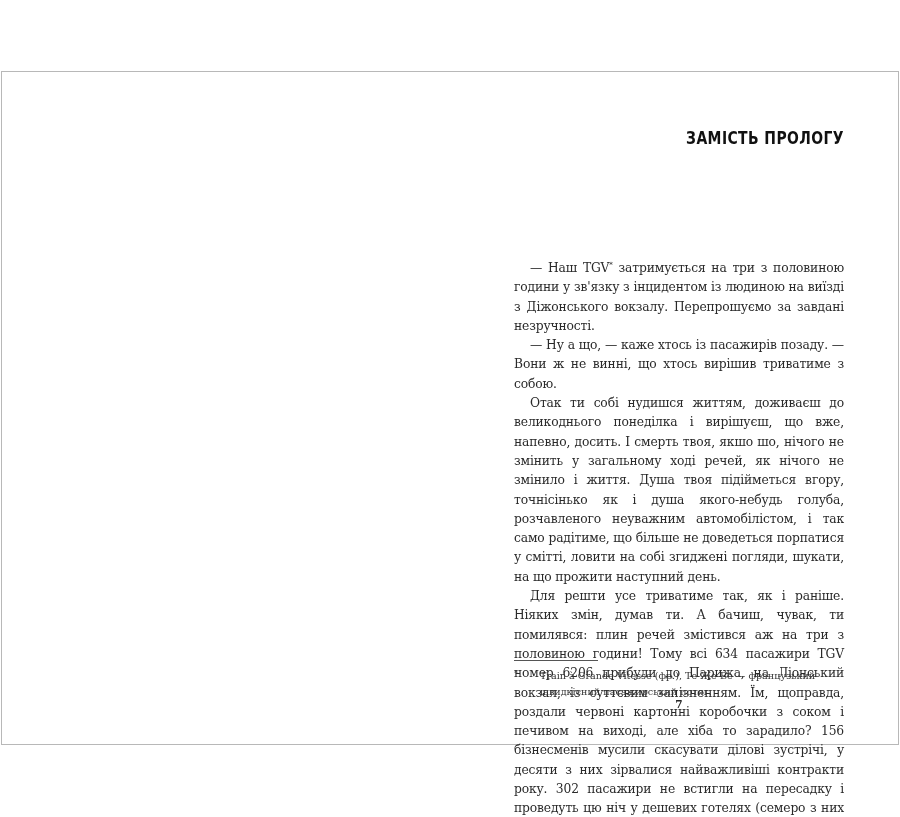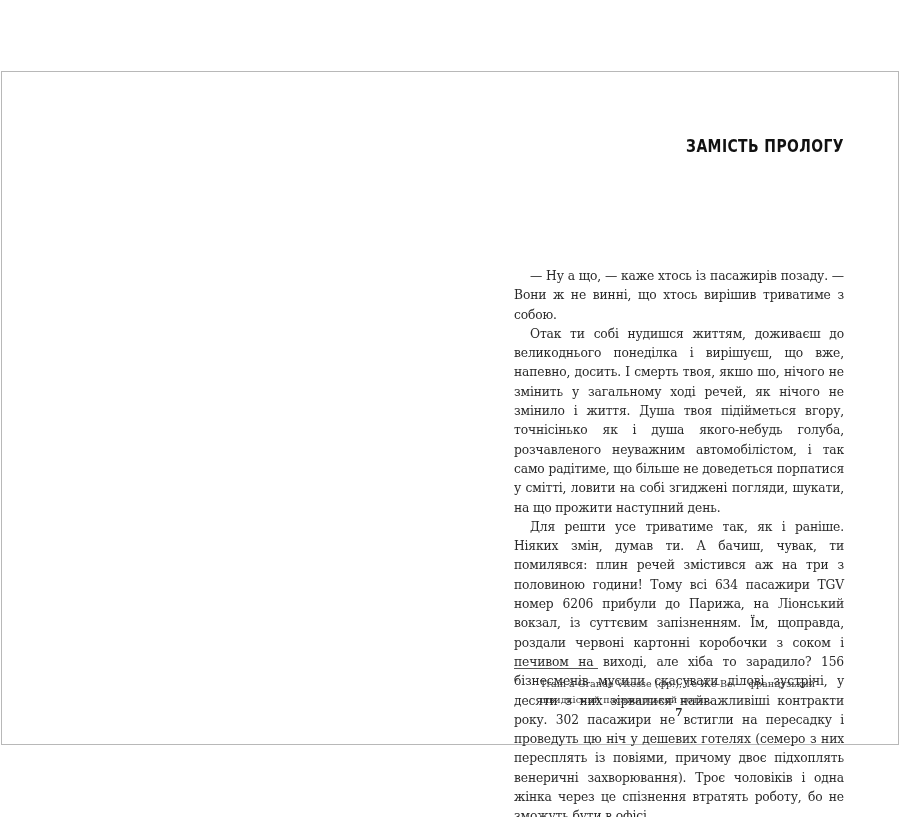--- a/index.html
+++ b/index.html
@@ -2,21 +2,21 @@
 <html><head>
   <meta charset="utf-8">
   <style>
     html, body { margin: 0; padding: 0; background: #ffffff; }
     body { width: 900px; height: 817px; position: relative; overflow: hidden; }
     .spread {
       position: absolute; left: 1px; top: 71px; width: 896px; height: 672px;
       border: 1px solid #b8b8b8; background: #ffffff; box-sizing: content-box;
     }
     .page-left { position: absolute; left: 0; top: 0; width: 448px; height: 672px; }
-    .page-right { position: absolute; left: 448px; top: 12px; width: 448px; height: 672px; }
+    .page-right { position: absolute; left: 448px; top: 4px; width: 448px; height: 672px; }
     .chapter-title {
       position: absolute; left: 64px; top: 52px; width: 330px; text-align: right;
       font-family: "DejaVu Sans", sans-serif; font-weight: bold; font-size: 17px;
       letter-spacing: 0.5px; color: #111; transform: scaleX(0.82); transform-origin: right center;
     }
     .body {
       position: absolute; left: 64px; top: 183px; width: 330px;
       font-family: "DejaVu Serif", serif; font-size: 12.3px; line-height: 19.3px;
       color: #2a2a2a; text-align: justify; letter-spacing: -0.15px;
     }
@@ -37,20 +37,21 @@
 </head>
 <body>
 
 <div class="spread">
   <div class="page-left"></div>
 
   <div class="page-right">
     <div class="chapter-title">ЗАМІСТЬ ПРОЛОГУ</div>
 
     <div class="body">
+      <p><span>— Наш TGV</span><sup>*</sup><span> затримується на три з половиною години у зв'язку з інцидентом із людиною на виїзді з Діжонського вокзалу. Перепрошуємо за завдані незручності.</span></p>
       <p>— Ну а що, — каже хтось із пасажирів позаду. — Вони ж не винні, що хтось вирішив триватиме з собою.</p>
       <p>Отак ти собі нудишся життям, доживаєш до великоднього понеділка і вирішуєш, що вже, напевно, досить. І смерть твоя, якшо шо, нічого не змінить у загальному ході речей, як нічого не змінило і життя. Душа твоя підійметься вгору, точнісінько як і душа якого-небудь голуба, розчавленого неуважним автомобілістом, і так само радітиме, що більше не доведеться порпатися у смітті, ловити на собі згиджені погляди, шукати, на що прожити наступний день.</p>
       <p>Для решти усе триватиме так, як і раніше. Ніяких змін, думав ти. А бачиш, чувак, ти помилявся: плин речей змістився аж на три з половиною години! Тому всі 634 пасажири TGV номер 6206 прибули до Парижа, на Ліонський вокзал, із суттєвим запізненням. Їм, щоправда, роздали червоні картонні коробочки з соком і печивом на виході, але хіба то зарадило? 156 бізнесменів мусили скасувати ділові зустрічі, у десяти з них зірвалися найважливіші контракти року. 302 пасажири не встигли на пересадку і проведуть цю ніч у дешевих готелях (семеро з них пересплять із повіями, причому двоє підхоплять венеричні захворювання). Троє чоловіків і одна жінка через це спізнення втратять роботу, бо не зможуть бути в офісі</p>
     </div>
 
     <div class="fn-rule"></div>
     <div class="footnote">
       <span class="fn-mark">*</span>
       <span class="fn-text">Train à Grande Vitesse (фр.), Те-Же-Ве — французький швидкісний пасажирський потяг.</span>
     </div>

